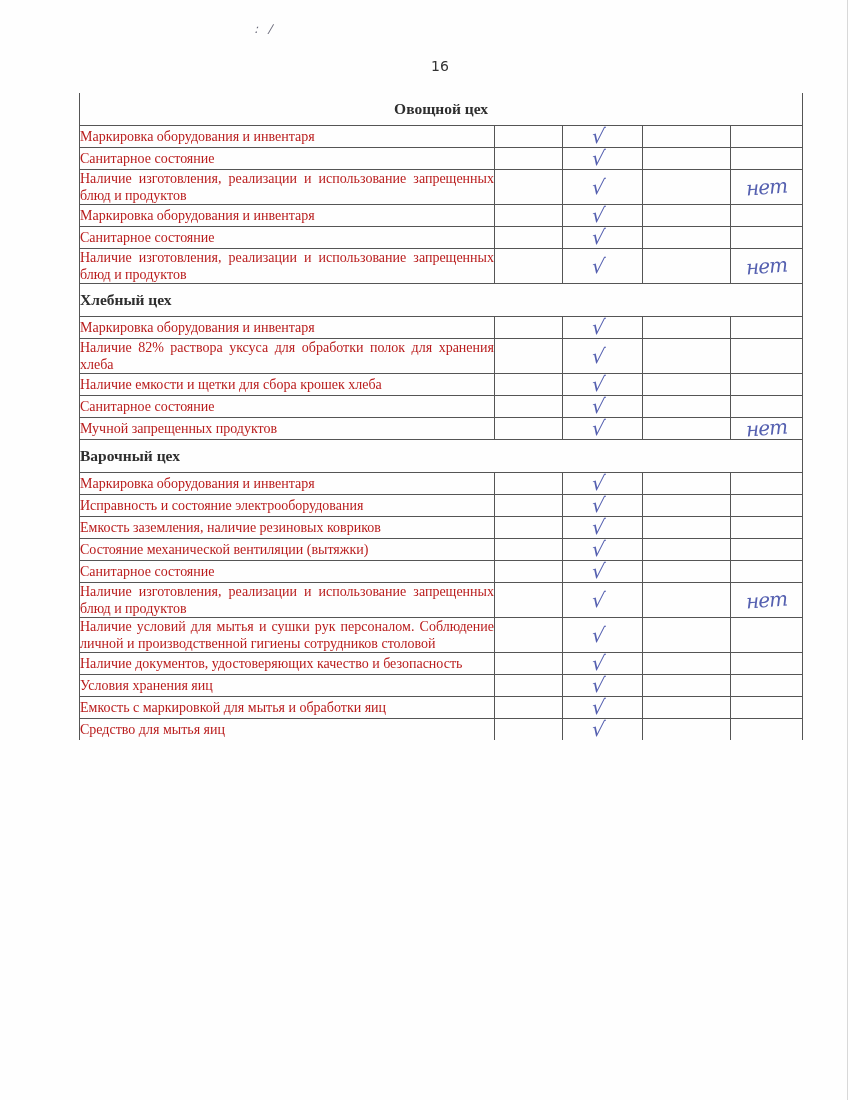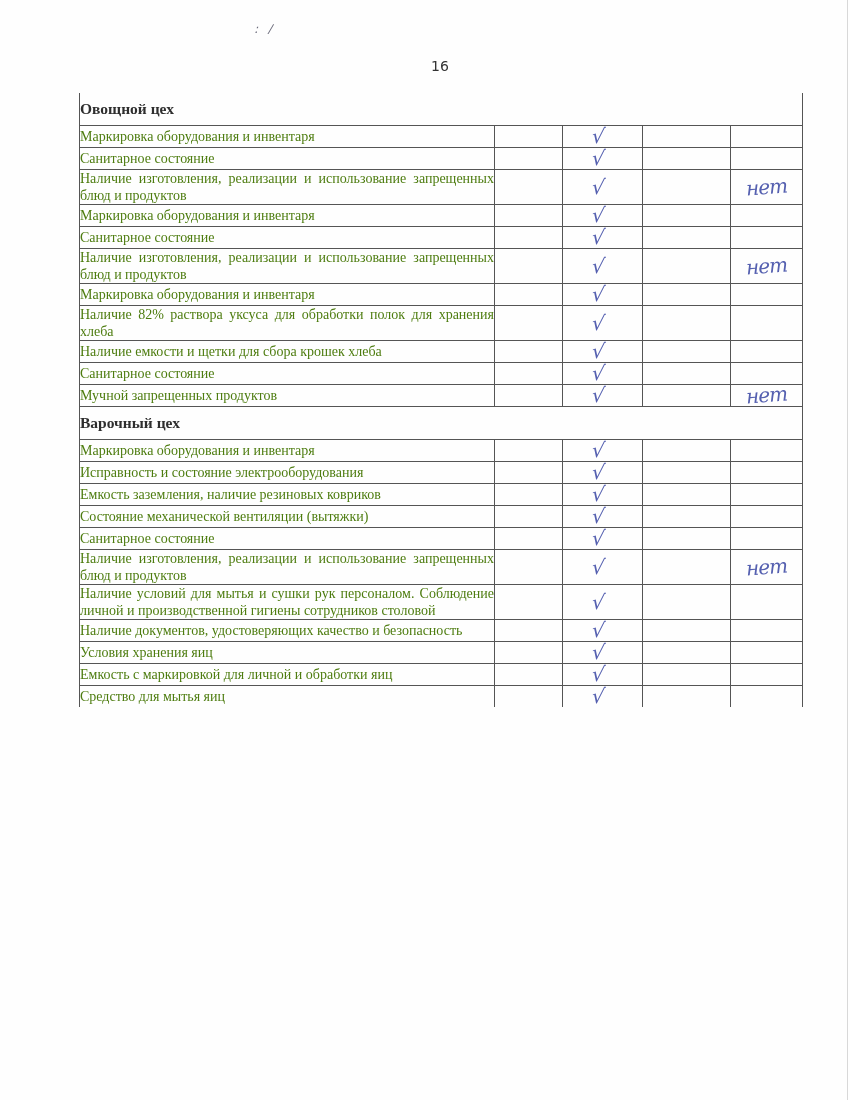--- a/index.html
+++ b/index.html
@@ -15,23 +15,23 @@
     font-family: "Liberation Serif", serif; color: #3a3a3a;
   }
   table.checklist col.c-label { width: 415px; }
   table.checklist col.c-a { width: 68px; }
   table.checklist col.c-b { width: 80px; }
   table.checklist col.c-c { width: 88px; }
   table.checklist col.c-d { width: 72px; }
 
   table.checklist td { border: 1.6px solid #555; padding: 0; vertical-align: middle; }
   tr.section td { border-left: 1.6px solid #555; border-right: 1.6px solid #555; height: 32px; }
-  tr.section.first td { border-top: none; }
+  tr.section.first td { border-top: none; text-align: center; }
   .section-title { font-weight: bold; font-size: 15.5px; padding-left: 7px; color: #2e2e2e; }
-  td.label { font-size: 14px; line-height: 17px; padding: 7px 7px 7px 7px; text-align: justify; color: #4d7c0f; }
+  td.label { font-size: 14px; line-height: 17px; padding: 7px 7px 7px 7px; text-align: justify; color: #b91c1c; }
   td.label span { display: block; text-align: justify; text-align-last: left; }
   tr.item td { height: 19px; }
   td.mark { text-align: center; position: relative; }
   .check {
     display: inline-block; font-family: "DejaVu Sans", sans-serif; font-size: 20px;
     color: #5560b0; transform: translateX(-4px) skewX(-8deg); line-height: 20px;
   }
   .note {
     display: inline-block; font-family: "DejaVu Serif", serif; font-style: italic;
     font-size: 20px; color: #5560b0; letter-spacing: -1px; transform: rotate(-4deg);
@@ -106,20 +106,23 @@
         </tr>
         <tr class="item">
           <td class="label">
             <span>Наличие изготовления, реализации и использование запрещенных блюд и продуктов</span>
           </td>
           <td class="mark"></td>
           <td class="mark"><span class="check" style="color: rgb(85, 96, 176);">√</span></td>
           <td class="mark"></td>
           <td class="mark"><span class="note" style="color: rgb(85, 96, 176);">нет</span></td>
         </tr>
+        <tr class="section">
+          <td colspan="5" class="section-title">Хлебный цех</td>
+        </tr>
         <tr class="item">
           <td class="label">
             <span>Маркировка оборудования и инвентаря</span>
           </td>
           <td class="mark"></td>
           <td class="mark"><span class="check" style="color: rgb(85, 96, 176);">√</span></td>
           <td class="mark"></td>
           <td class="mark"></td>
         </tr>
         <tr class="item">
@@ -237,21 +240,21 @@
           <td class="label">
             <span>Условия хранения яиц</span>
           </td>
           <td class="mark"></td>
           <td class="mark"><span class="check" style="color: rgb(85, 96, 176);">√</span></td>
           <td class="mark"></td>
           <td class="mark"></td>
         </tr>
         <tr class="item">
           <td class="label">
-            <span>Емкость с маркировкой для личной и обработки  яиц</span>
+            <span>Емкость с маркировкой для мытья и обработки  яиц</span>
           </td>
           <td class="mark"></td>
           <td class="mark"><span class="check" style="color: rgb(85, 96, 176);">√</span></td>
           <td class="mark"></td>
           <td class="mark"></td>
         </tr>
         <tr class="item cut">
           <td class="label">
             <span>Средство для мытья яиц</span>
           </td>

